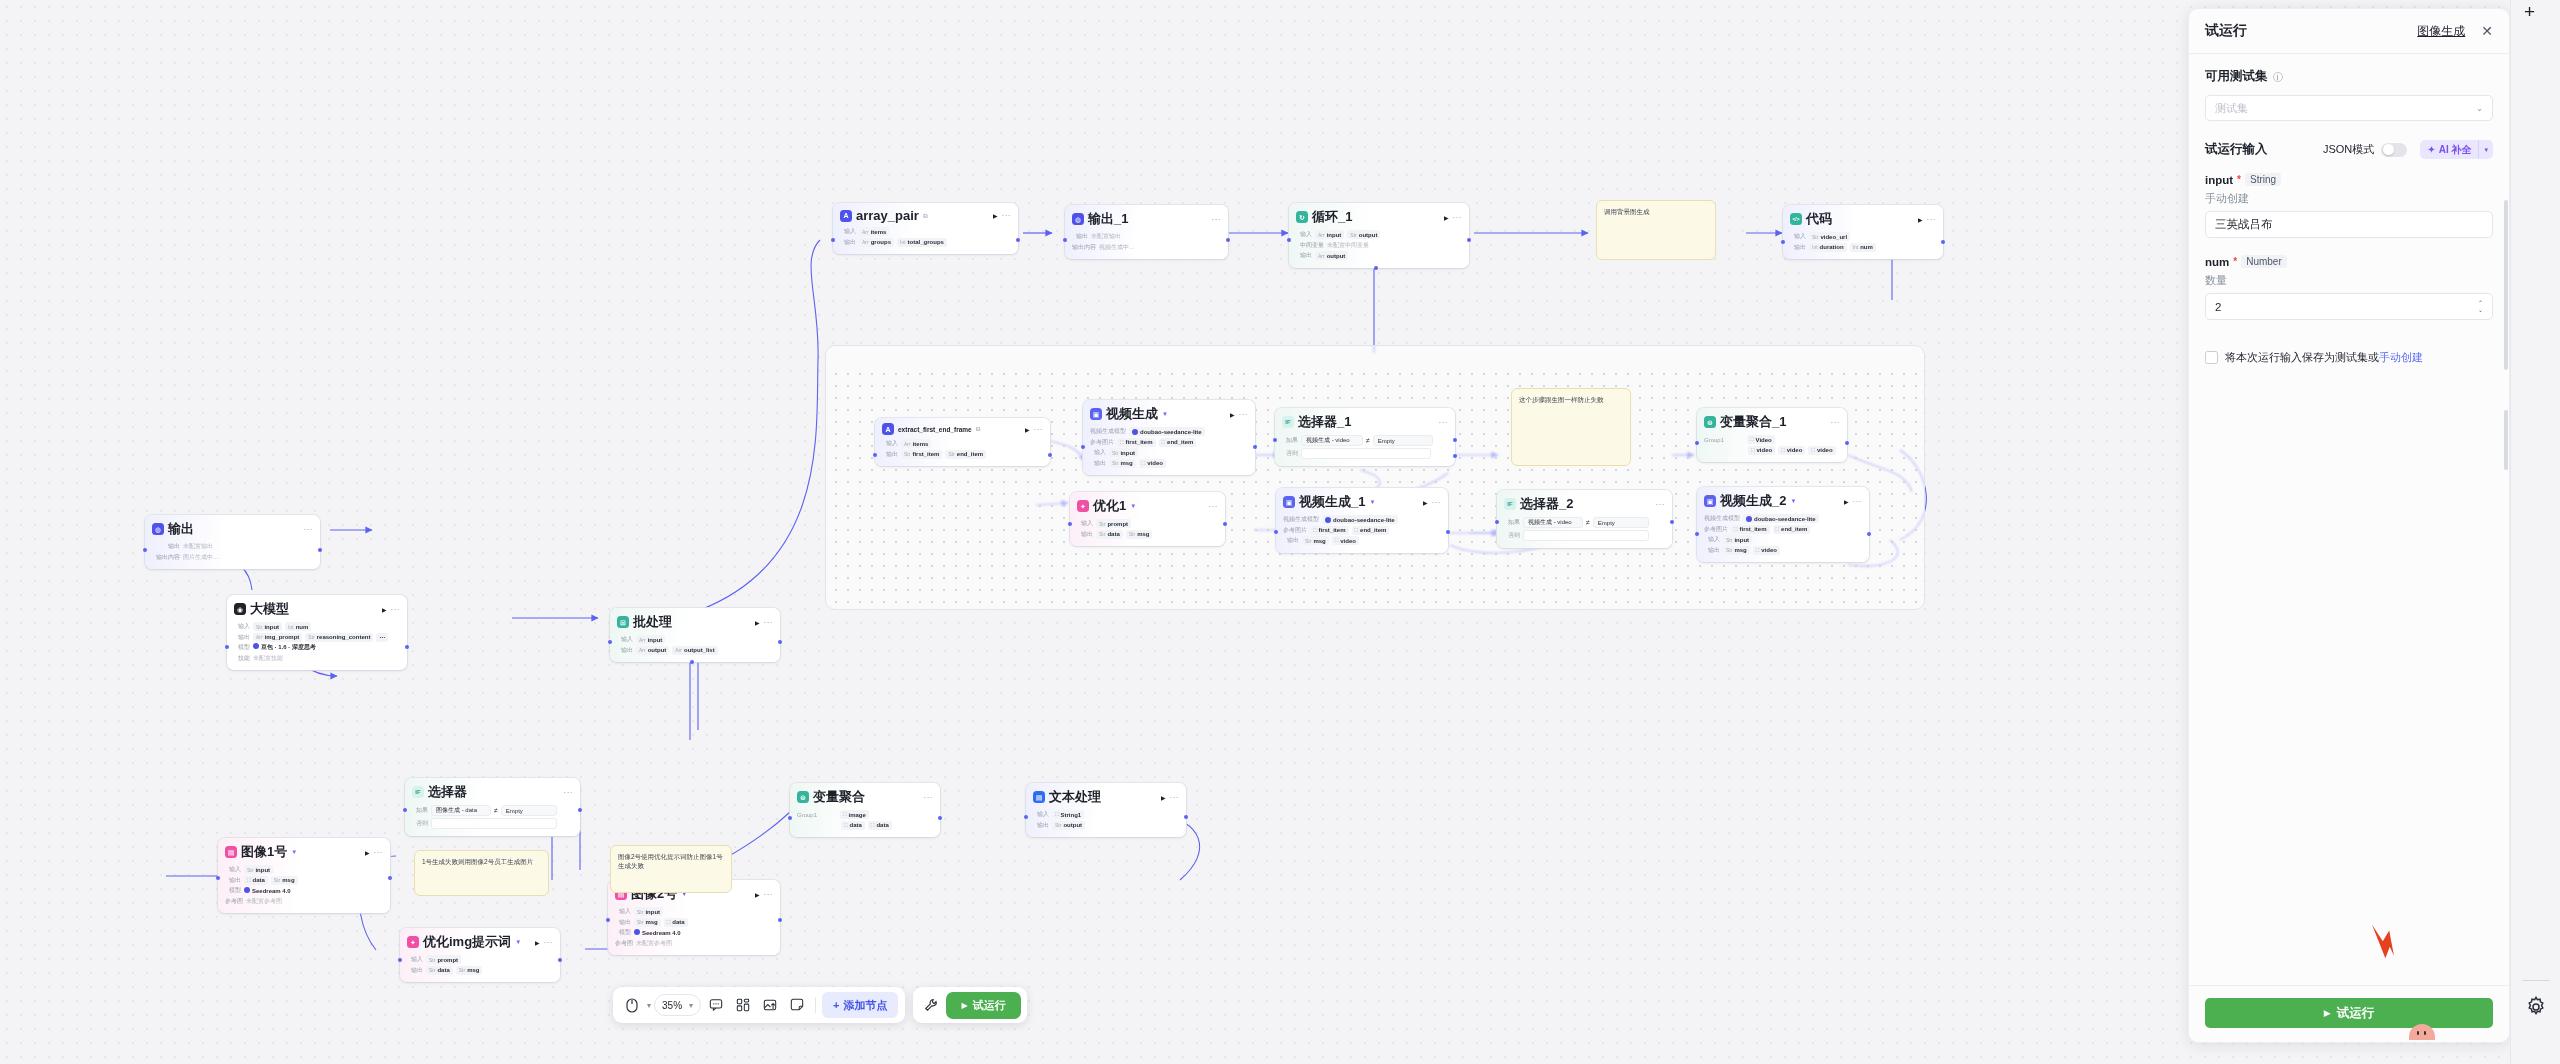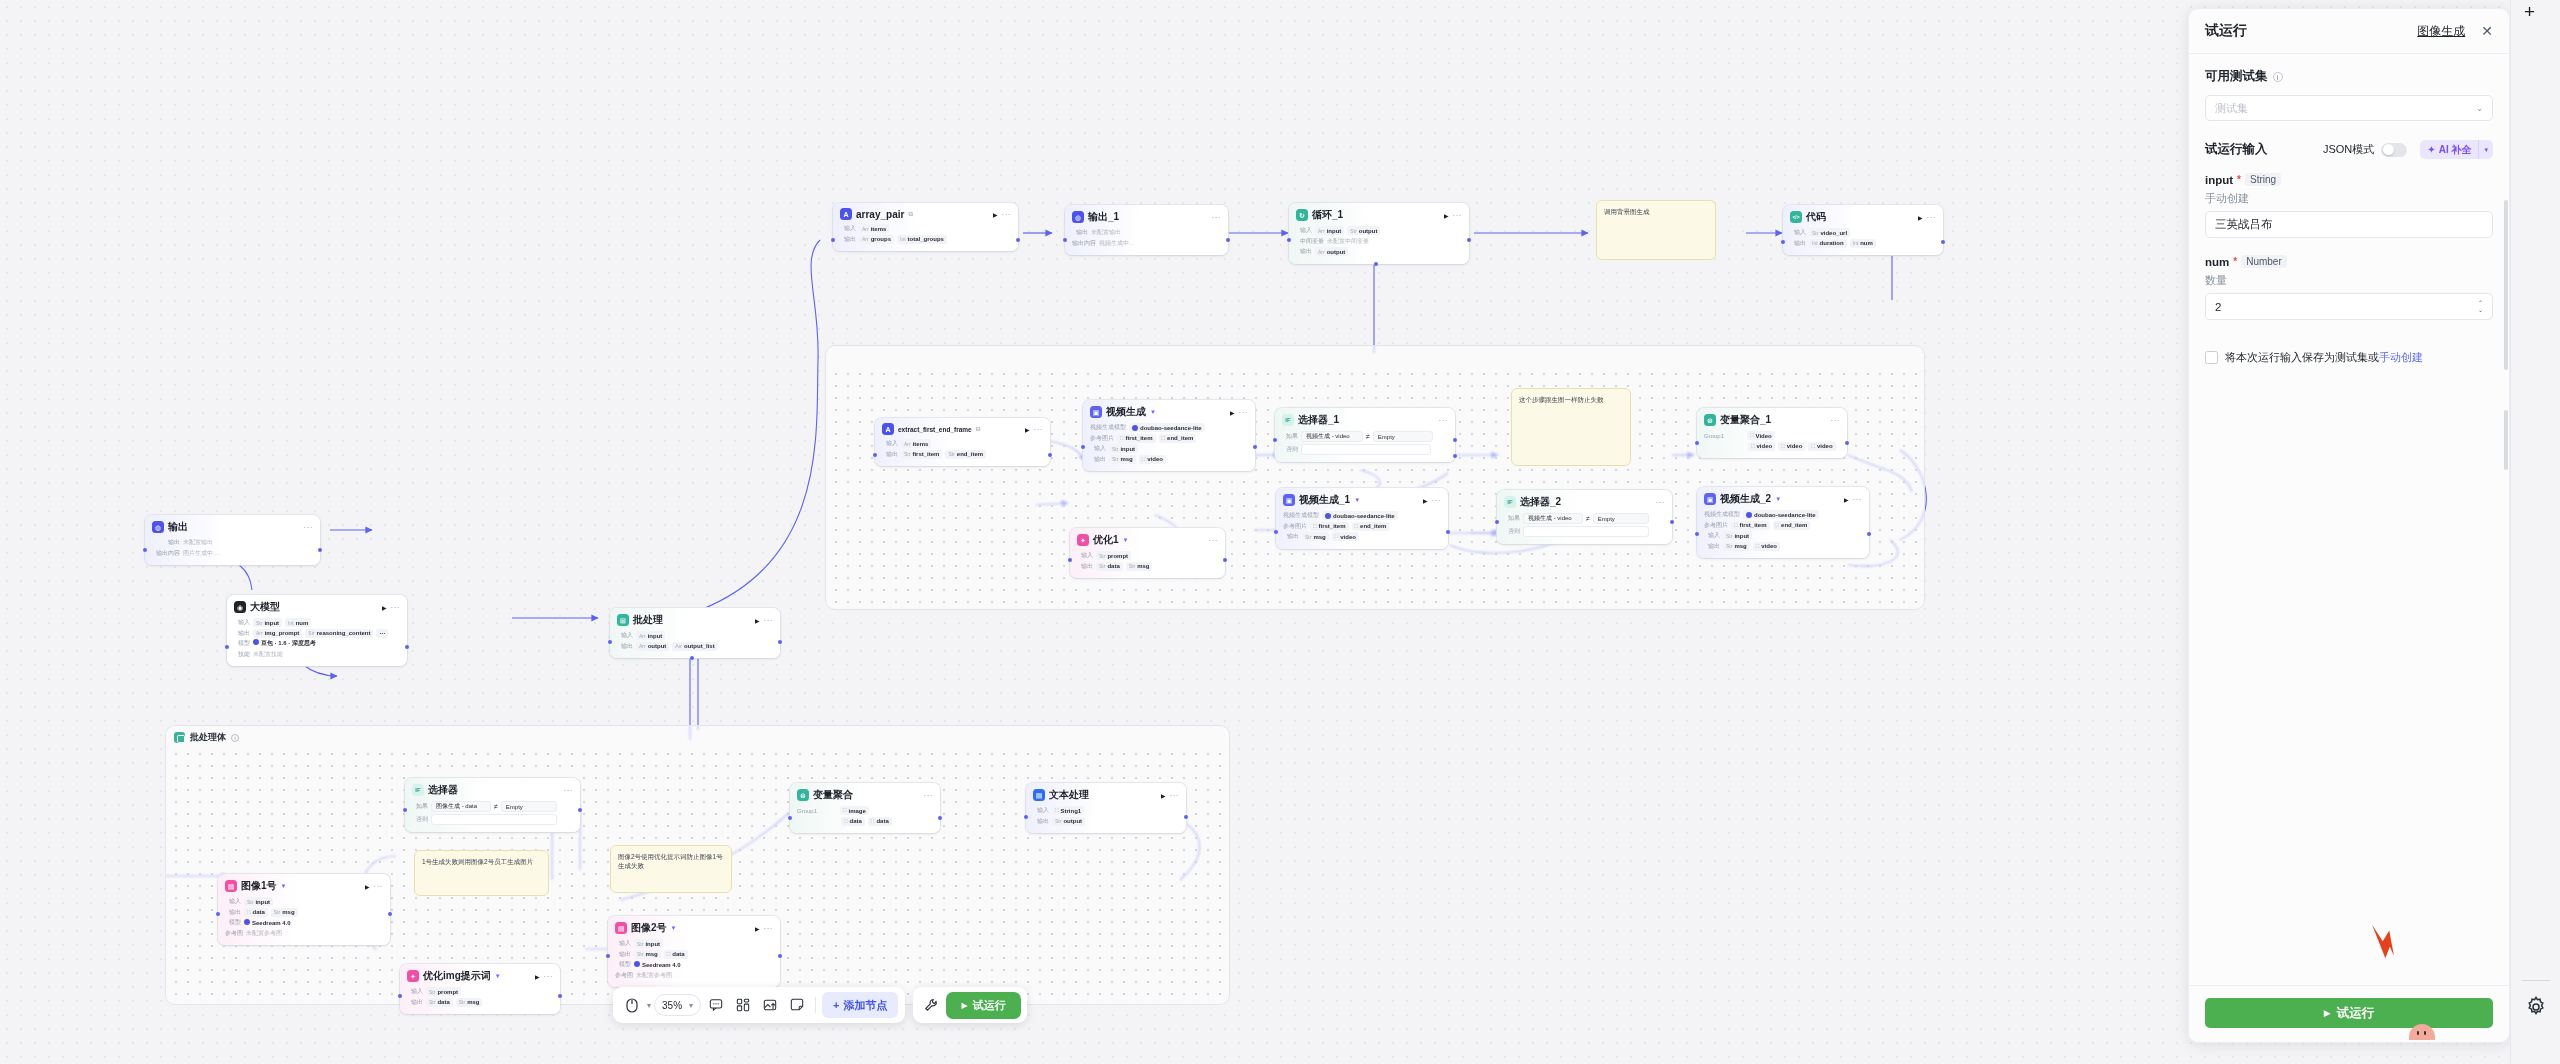--- a/index.html
+++ b/index.html
@@ -64,35 +64,35 @@
     position: absolute;
     background: #fff;
     border-radius: 7px;
     box-shadow: 0 1px 3px rgba(20,25,60,.10), 0 0 0 1px rgba(230,231,238,.9);
     padding: 5px 7px 6px 7px;
     font-size: 7px;
     color: #1d2129;
   }
   .node.grad { background: linear-gradient(95deg,#eef7f4 0%, #ffffff 46%); }
   .node.gradp { background: linear-gradient(95deg,#eeeffd 0%, #ffffff 46%); }
-  .node.gradpk { background: linear-gradient(95deg,#fdeef7 0%, #ffffff 46%); margin-top: 36px; }
+  .node.gradpk { background: linear-gradient(95deg,#fdeef7 0%, #ffffff 46%); }
   .node-head { display: flex; align-items: center; gap: 4px; margin-bottom: 4px; }
   .nicon {
     width: 12px; height: 12px; border-radius: 3.5px; flex: none;
     display: flex; align-items: center; justify-content: center;
     color: #fff; font-size: 7px; font-weight: 700; line-height: 1;
   }
   .ni-purple { background: #4d53e8; }
   .ni-indigo { background: #5b63f0; }
   .ni-teal   { background: #34b49c; }
   .ni-pink   { background: #ef4fa4; }
   .ni-dark   { background: #1f2329; }
   .ni-blue   { background: #2d6df6; }
   .ni-lightteal { background:#d7f2ec; color:#2ba188; }
-  .node-title { font-size: 10px; font-weight: 700; color: #1d2129; white-space: nowrap; }
+  .node-title { font-size: 13px; font-weight: 700; color: #1d2129; white-space: nowrap; }
   .node-head .spacer { flex: 1 1 auto; }
   .caret { color:#7b61ff; font-size:6px; }
   .copy-ic { color:#9aa0ad; font-size:6.5px; }
   .run-ic  { color:#1d2129; font-size:6px; }
   .dots-ic { color:#9aa0ad; font-size:8px; letter-spacing:.5px; }
 
   .row { display: flex; align-items: center; gap: 3px; margin: 1.5px 0; white-space: nowrap; }
   .row .lab { color: #9aa0ad; font-size: 6px; min-width: 16px; text-align: right; flex: none; }
   .chip {
     display: inline-flex; align-items: center; gap: 2px;
@@ -822,28 +822,20 @@
         <span class="chip">
             <span class="t">Arr</span>
             <span>output_list</span>
           </span>
         </div>
       <div class="port" style="left:-2px; top:32px;"></div>
       <div class="port" style="right:-2px; top:32px;"></div>
       <div class="port" style="left:80px; bottom:-2px;"></div>
     </div>
 
-    <div class="group" style="left:165px; top:725px; width:1065px; height:280px;">
-      <div class="group-head">
-        <span class="gicon"></span>
-        <span>批处理体</span>
-        <span class="info-dot">i</span>
-      </div>
-      <div class="group-body"></div>
-    </div>
 
     <div class="node gradpk" style="left:218px; top:838px; width:172px;">
       <div class="node-head">
         <span class="nicon ni-pink">▤</span>
         <span class="node-title">图像1号</span>
         <span class="caret">▼</span>
         <span class="spacer"></span>
         <span class="run-ic">▶</span>
         <span class="dots-ic">···</span>
       </div>

